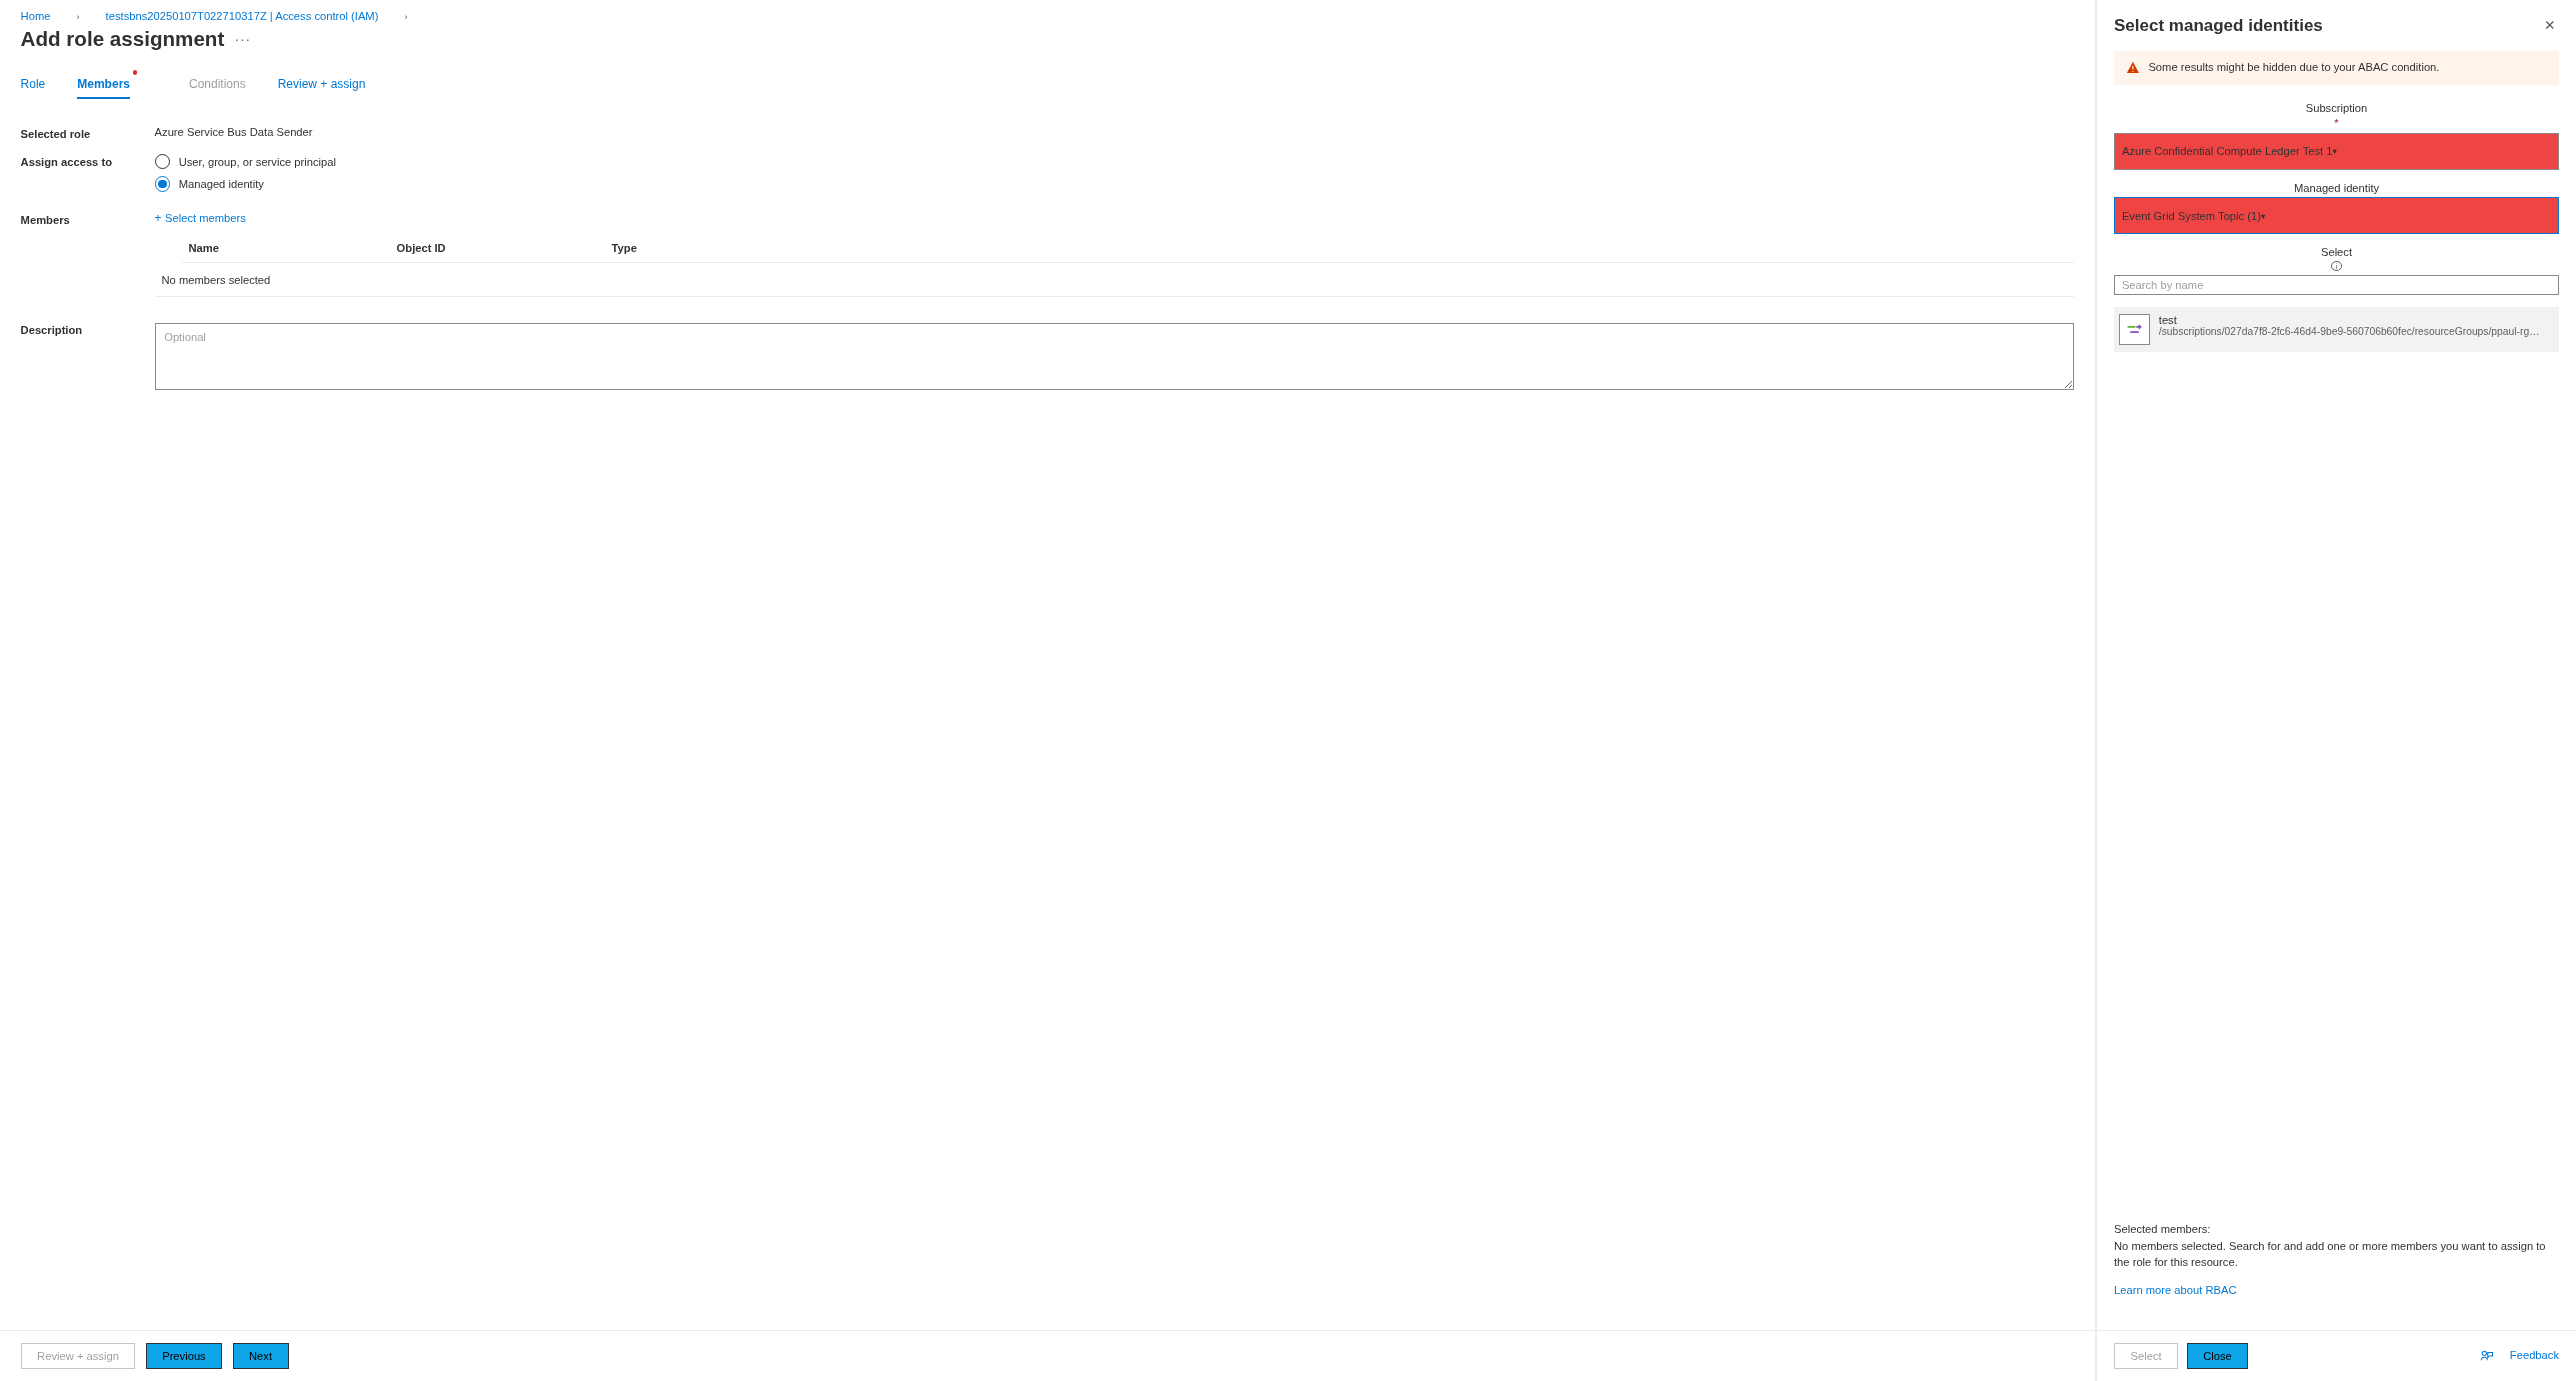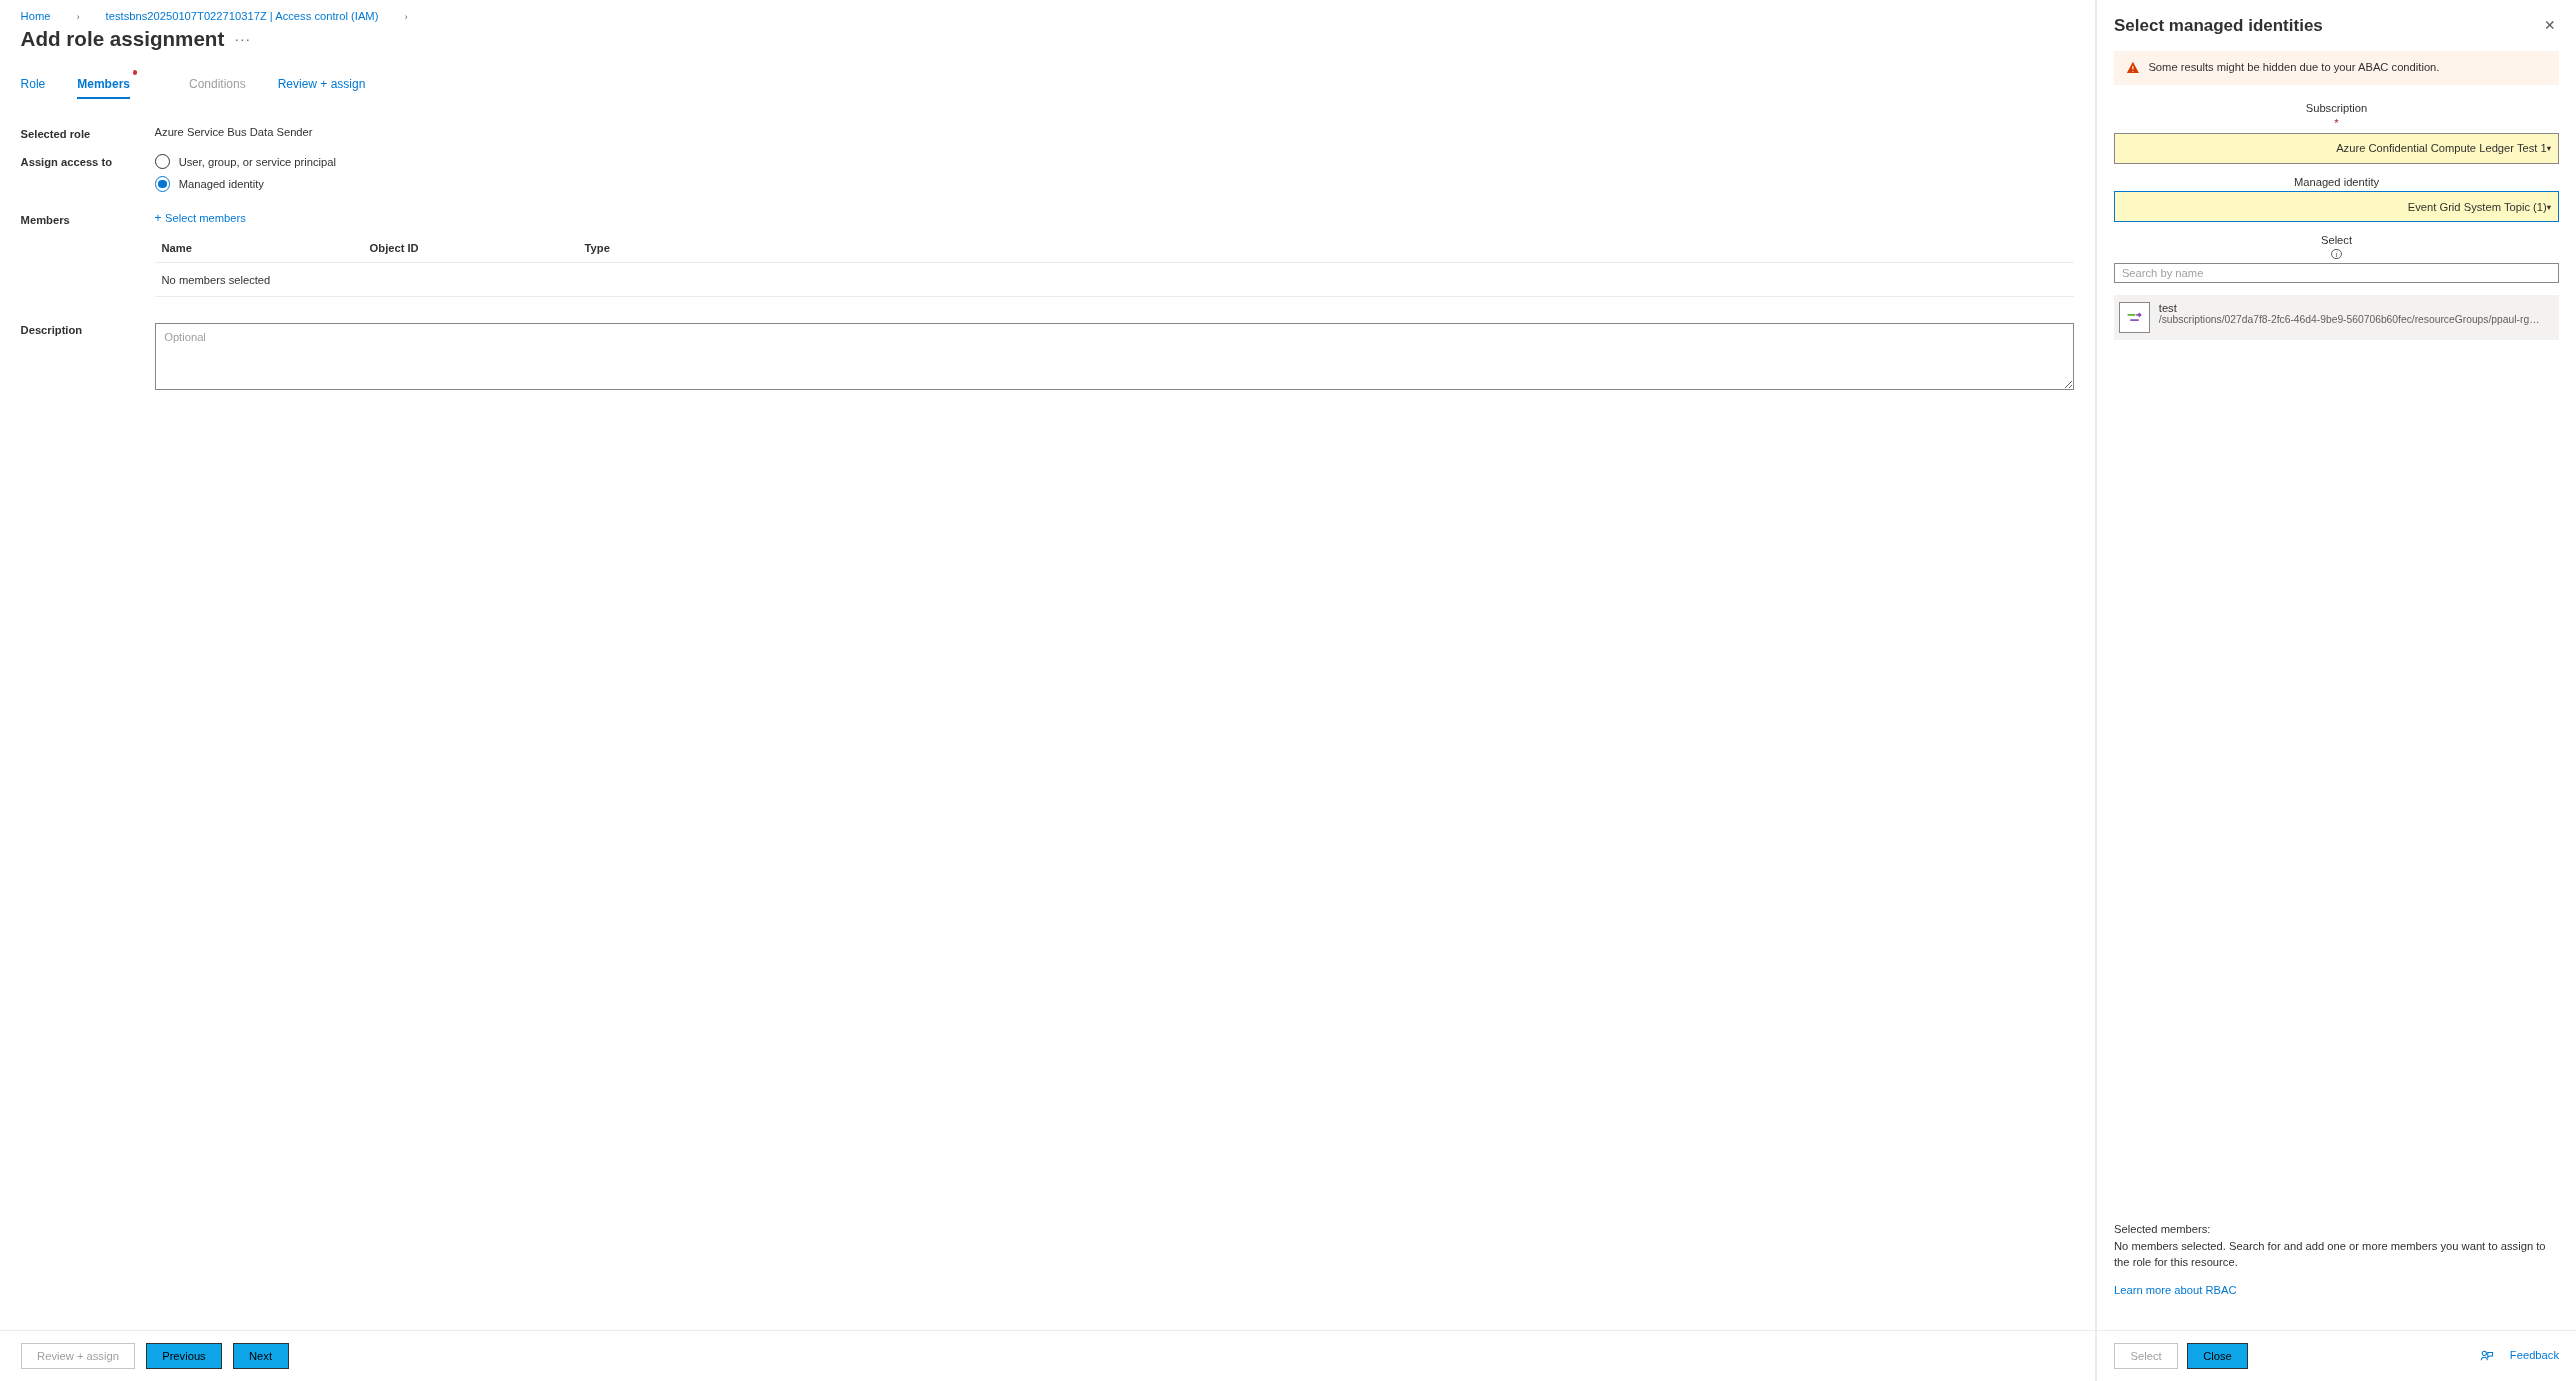--- a/index.html
+++ b/index.html
@@ -32,21 +32,21 @@
 
   .radio-item { display:flex; align-items:center; gap:8.6px; margin-bottom:6.9px; cursor:pointer;}
   .radio { width:15.5px; height:15.5px; border:0.9px solid #323130; border-radius:50%; display:flex; align-items:center; justify-content:center; }
   .radio.checked { border-color:#0078d4; }
   .radio.checked .dot { width:8.6px; height:8.6px; border-radius:50%; background:#0078d4; }
 
   .link-action { color:#0078d4; cursor:pointer; display:inline-flex; align-items:center; gap:3.4px;}
   .plus { font-size:12px; line-height:1; }
 
   .members-table { margin-top:8.6px; }
-  .members-head { display:flex; border-bottom:0.9px solid #edebe9; padding:8.6px 0; font-weight:600; }
+  .members-head { display:flex; border-bottom:0.9px solid #edebe9; padding:8.6px 0; font-weight:600;margin-left:27px; }
   .col-name { flex:0 0 215px; padding-left:6.9px;}
   .col-obj  { flex:0 0 215px; }
   .col-type { flex:1; }
   .members-empty { padding:10.3px 0 10.3px 6.9px; border-bottom:0.9px solid #edebe9; }
 
   .desc-textarea { width:100%; min-height:67px; border:0.9px solid #8a8886; padding:6.9px 8.6px; font-family:inherit; font-size:11.2px; resize:vertical; }
   .desc-textarea::placeholder { color:#a19f9d; }
 
   .btn { height:26px; padding:0 15.5px; font-size:11.2px; font-family:inherit; border:0.9px solid #323130; background:#0ea5e9; cursor:pointer; }
   .btn.disabled { color:#a19f9d; border-color:#c8c6c4; background:#fff; cursor:default; }
@@ -59,21 +59,21 @@
   .side-title { font-size:17px; font-weight:600; }
   .close-x { font-size:13.8px; color:#605e5c; cursor:pointer; padding:1.7px 3.4px;}
 
   .warn-box { background:#FEF4EB; padding:10.3px 12px; display:flex; gap:8.6px; align-items:flex-start; margin-bottom:17px;}
   .warn-icon { color:#D83B01; }
   .warn-icon svg { display:block; }
 
   .field { margin-bottom:12px; }
   .field-label { font-size:11.2px; margin-bottom:3.4px; display:flex; align-items:center; gap:3px;flex-direction:column;}
   .req { color:#a4262c; }
-  .select-box { width:100%; height:31px; border:0.9px solid #8a8886; display:flex; align-items:center; justify-content:flex-end; padding:0 6.9px; background:#fef9c3; cursor:pointer; font-size:11.2px;}
+  .select-box { width:100%; height:37px; border:0.9px solid #8a8886; display:flex; align-items:center; justify-content:flex-start; padding:0 6.9px; background:#ef4444; cursor:pointer; font-size:11.2px;}
   .select-box.focused { border:0.9px solid #0078d4; outline:0.9px solid #0078d4; outline-offset:-1.7px;}
   .chev-down { font-size:8.6px; color:#323130; }
   .text-input { width:100%; height:20.6px; border:0.9px solid #8a8886; padding:0 6.9px; font-family:inherit; font-size:11.2px;}
   .text-input::placeholder { color:#a19f9d; }
   .info-icon { width:10.3px; height:10.3px; border:0.9px solid #605e5c; border-radius:50%; display:inline-flex; align-items:center; justify-content:center; font-size:7.7px; color:#605e5c; font-style:italic; font-family: Georgia, serif;}
 
   .result-item { display:flex; gap:8.6px; padding:6.9px 5.2px; align-items:flex-start; cursor:pointer; background:#f3f2f1;}
   .res-icon { width:31px; height:31px; border:0.9px solid #8a8886; display:flex; align-items:center; justify-content:center; background:#fff; flex-shrink:0;}
   .res-icon svg { display:block; }
   .res-text { min-width:0; }

